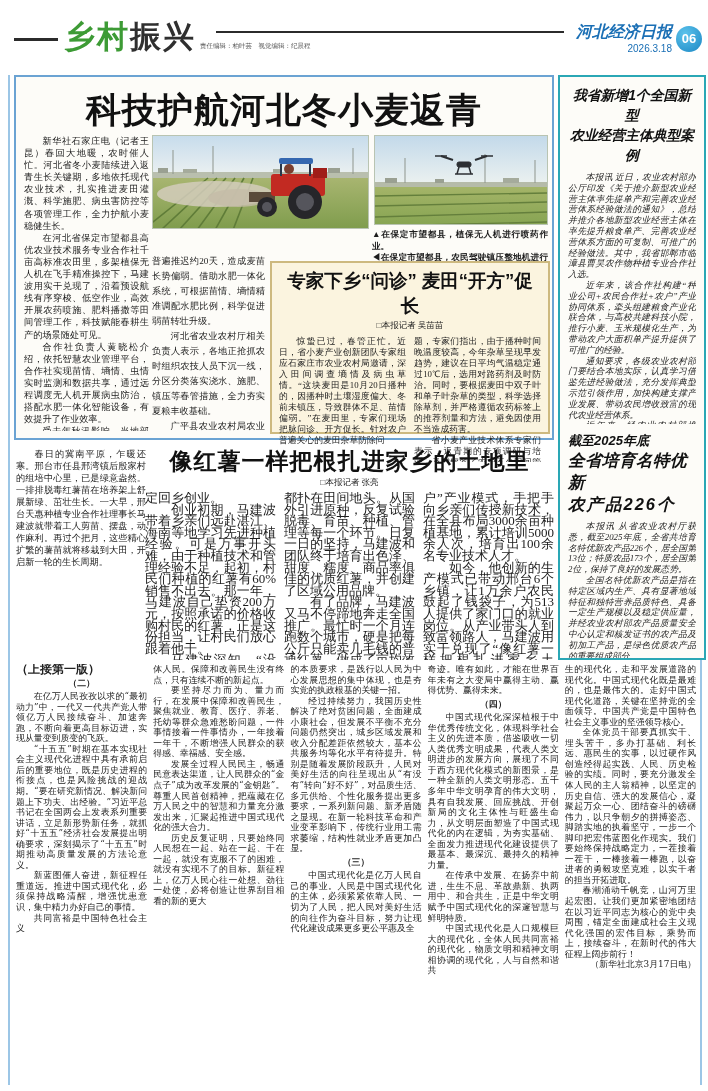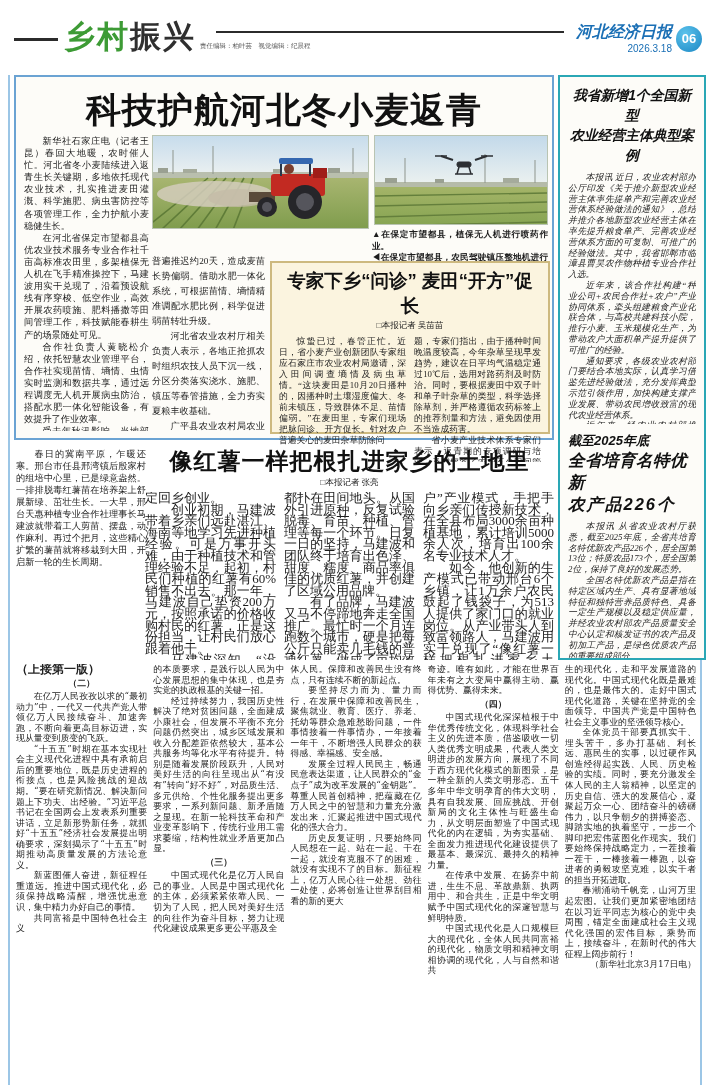--- a/index.html
+++ b/index.html
@@ -263,30 +263,30 @@
   <section id="bottom">
     <div class="textcol">
         <p class="contlabel">（上接第一版）</p>
         <p class="marker">（二）</p>
         <p>在亿万人民孜孜以求的“最初动力”中，一代又一代共产党人带领亿万人民接续奋斗、加速奔跑，不断向着更高目标迈进，实现从量变到质变的飞跃。</p>
         <p>“十五五”时期在基本实现社会主义现代化进程中具有承前启后的重要地位，既是历史进程的衔接点，也是风险挑战的迎战期。“要在研究新情况、解决新问题上下功夫、出经验。”习近平总书记在全国两会上发表系列重要讲话，立足新形势新任务，就抓好“十五五”经济社会发展提出明确要求，深刻揭示了“十五五”时期推动高质量发展的方法论意义。</p>
         <p>新蓝图催人奋进，新征程任重道远。推进中国式现代化，必须保持战略清醒，增强忧患意识，集中精力办好自己的事情。</p>
         <p>共同富裕是中国特色社会主义</p>
       </div>
     <div class="textcol">
+        <p class="noindent">体人民。保障和改善民生没有终点，只有连续不断的新起点。</p>
+        <p>要坚持尽力而为、量力而行，在发展中保障和改善民生，聚焦就业、教育、医疗、养老、托幼等群众急难愁盼问题，一件事情接着一件事情办，一年接着一年干，不断增强人民群众的获得感、幸福感、安全感。</p>
+        <p>发展全过程人民民主，畅通民意表达渠道，让人民群众的“金点子”成为改革发展的“金钥匙”。尊重人民首创精神，把蕴藏在亿万人民之中的智慧和力量充分激发出来，汇聚起推进中国式现代化的强大合力。</p>
+        <p>历史反复证明，只要始终同人民想在一起、站在一起、干在一起，就没有克服不了的困难，就没有实现不了的目标。新征程上，亿万人民心往一处想、劲往一处使，必将创造让世界刮目相看的新的更大</p>
+      </div>
+    <div class="textcol">
         <p class="noindent">的本质要求，是践行以人民为中心发展思想的集中体现，也是夯实党的执政根基的关键一招。</p>
         <p>经过持续努力，我国历史性解决了绝对贫困问题，全面建成小康社会，但发展不平衡不充分问题仍然突出，城乡区域发展和收入分配差距依然较大，基本公共服务均等化水平有待提升。特别是随着发展阶段跃升，人民对美好生活的向往呈现出从“有没有”转向“好不好”，对品质生活、多元供给、个性化服务提出更多要求，一系列新问题、新矛盾随之显现。在新一轮科技革命和产业变革影响下，传统行业用工需求萎缩，结构性就业矛盾更加凸显。</p>
         <p class="marker">（三）</p>
         <p>中国式现代化是亿万人民自己的事业。人民是中国式现代化的主体，必须紧紧依靠人民、一切为了人民，把人民对美好生活的向往作为奋斗目标，努力让现代化建设成果更多更公平惠及全</p>
-      </div>
-    <div class="textcol">
-        <p class="noindent">体人民。保障和改善民生没有终点，只有连续不断的新起点。</p>
-        <p>要坚持尽力而为、量力而行，在发展中保障和改善民生，聚焦就业、教育、医疗、养老、托幼等群众急难愁盼问题，一件事情接着一件事情办，一年接着一年干，不断增强人民群众的获得感、幸福感、安全感。</p>
-        <p>发展全过程人民民主，畅通民意表达渠道，让人民群众的“金点子”成为改革发展的“金钥匙”。尊重人民首创精神，把蕴藏在亿万人民之中的智慧和力量充分激发出来，汇聚起推进中国式现代化的强大合力。</p>
-        <p>历史反复证明，只要始终同人民想在一起、站在一起、干在一起，就没有克服不了的困难，就没有实现不了的目标。新征程上，亿万人民心往一处想、劲往一处使，必将创造让世界刮目相看的新的更大</p>
       </div>
     <div class="textcol">
         <p class="noindent">奇迹。唯有如此，才能在世界百年未有之大变局中赢得主动、赢得优势、赢得未来。</p>
         <p class="marker">（四）</p>
         <p>中国式现代化深深植根于中华优秀传统文化，体现科学社会主义的先进本质，借鉴吸收一切人类优秀文明成果，代表人类文明进步的发展方向，展现了不同于西方现代化模式的新图景，是一种全新的人类文明形态。五千多年中华文明孕育的伟大文明，具有自我发展、回应挑战、开创新局的文化主体性与旺盛生命力，从文明层面塑造了中国式现代化的内在逻辑，为夯实基础、全面发力推进现代化建设提供了最基本、最深沉、最持久的精神力量。</p>
         <p>在传承中发展、在扬弃中前进，生生不息、革故鼎新、执两用中、和合共生，正是中华文明赋予中国式现代化的深邃智慧与鲜明特质。</p>
         <p>中国式现代化是人口规模巨大的现代化，全体人民共同富裕的现代化，物质文明和精神文明相协调的现代化，人与自然和谐共</p>
       </div>
     <div class="textcol">
         <p class="noindent">生的现代化，走和平发展道路的现代化。中国式现代化既是最难的，也是最伟大的。走好中国式现代化道路，关键在坚持党的全面领导。中国共产党是中国特色社会主义事业的坚强领导核心。</p>

